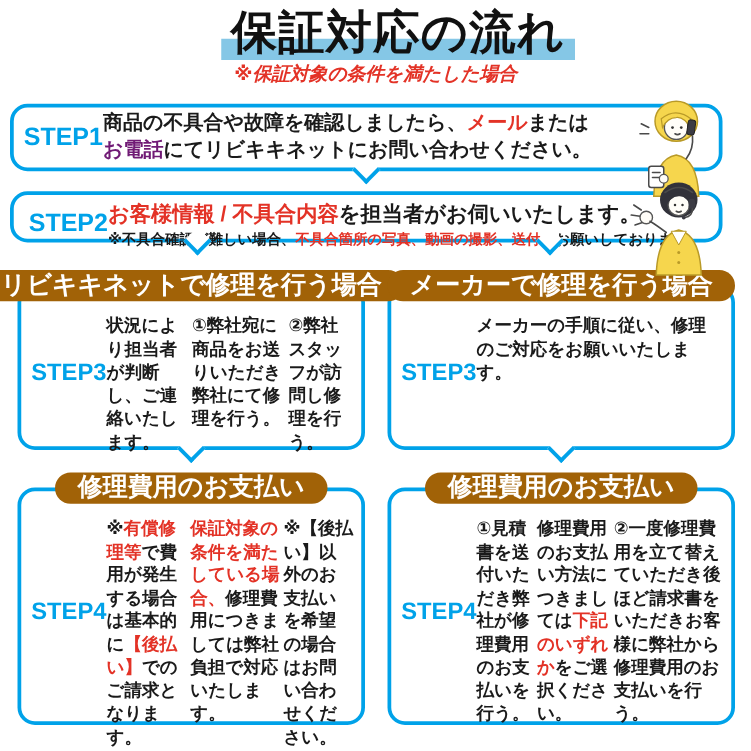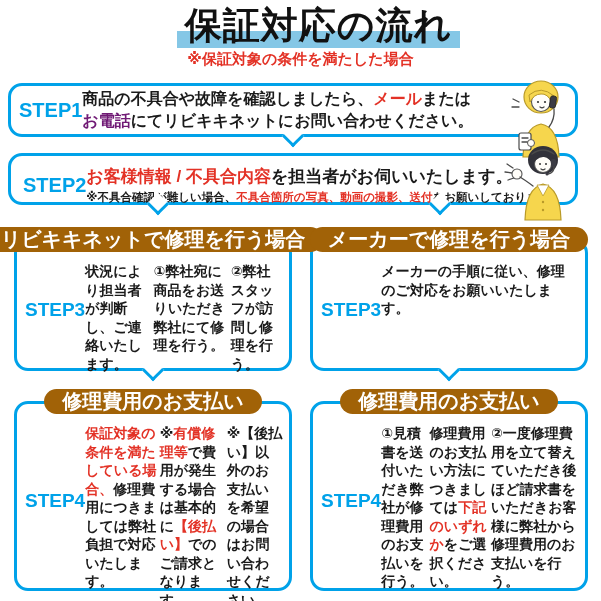--- a/index.html
+++ b/index.html
@@ -16,41 +16,42 @@
     position:relative; z-index:1; font-size:37px; font-weight:bold;
     letter-spacing:1px; line-height:1.12; color:#111;
   }
   .title-bar {
     position:absolute; z-index:0; left:-8px; right:-8px; top:26px;
     height:17px; background:#85c7e6;
   }
   .subtitle {
     text-align:center; margin-top:4px; font-size:15px; font-weight:bold;
     color:#e33226;
+    font-style:italic;
   }
   
   .bubble {
     position:relative; margin-left:8px; width:570px; background:#fff;
     border:3px solid #00a2e9; border-radius:14px;
   }
   .tail {
     position:absolute; bottom:-10px; width:16px; height:16px; background:#fff;
     border-right:3px solid #00a2e9; border-bottom:3px solid #00a2e9;
     transform:rotate(45deg);
   }
   .tail-center { left:calc(50% - 8px); }
   .tail-left   { left:calc(26% - 8px); }
   .tail-right  { left:calc(76% - 8px); }
   .step-label {
     color:#00a2e9; font-weight:bold; font-size:20px; letter-spacing:0;
     flex:0 0 62px; text-align:left;
   }
   #step1 { margin-top:14px; height:54px; display:flex; align-items:center; padding:2px 70px 2px 8px; }
   #step1 .lines { font-size:16px; font-weight:bold; line-height:1.42; }
-  #step2 { margin-top:16px; height:52px; display:flex; align-items:center; padding:14px 64px 2px 12px; }
+  #step2 { margin-top:16px; height:41px; display:flex; align-items:center; padding:14px 64px 2px 12px; }
   #step2 .main { font-size:17px; font-weight:bold; line-height:1.25; }
   #step2 .note { font-size:11.5px; font-weight:bold; margin-top:2px; white-space:nowrap; }
   .illus { position:absolute; z-index:3; }
   #illus1 { right:-4px; top:-9px; }
   #illus2 { right:-2px; top:-12px; }
   
   .columns { display:flex; justify-content:space-between; padding:0 13px 0 14px; margin-top:22px; }
   .column { width:278px; display:flex; flex-direction:column; }
   .pill {
     align-self:center; position:relative; z-index:2; background:#a16207;
@@ -153,22 +154,22 @@
           <p><span>②弊社スタッフが訪問し修理を行う。</span></p>
         </div>
         <div class="tail tail-center"></div>
       </div>
       <div class="pill pay-pill">修理費用のお支払い</div>
       <div class="colbox step4-box">
         <div class="label-col">
             <div class="step-label">STEP4</div>
           </div>
         <div class="content">
+          <p><span>※</span><span style="color: rgb(227, 50, 38);">有償修理等</span><span>で費用が発生する場合は基本的に</span><span style="color: rgb(227, 50, 38);">【後払い】</span><span>でのご請求となります。</span></p>
           <p><span style="color: rgb(227, 50, 38);">保証対象の条件を満たしている場合、</span><span>修理費用につきましては弊社負担で対応いたします。</span></p>
-          <p><span>※</span><span style="color: rgb(227, 50, 38);">有償修理等</span><span>で費用が発生する場合は基本的に</span><span style="color: rgb(227, 50, 38);">【後払い】</span><span>でのご請求となります。</span></p>
           <p><span>※【後払い】以外のお支払いを希望の場合はお問い合わせください。</span></p>
         </div>
       </div>
     </div>
 
     <div class="column">
       <div class="pill">メーカーで修理を行う場合</div>
       <div class="colbox step3-box">
         <div class="label-col">
             <div class="step-label">STEP3</div>

